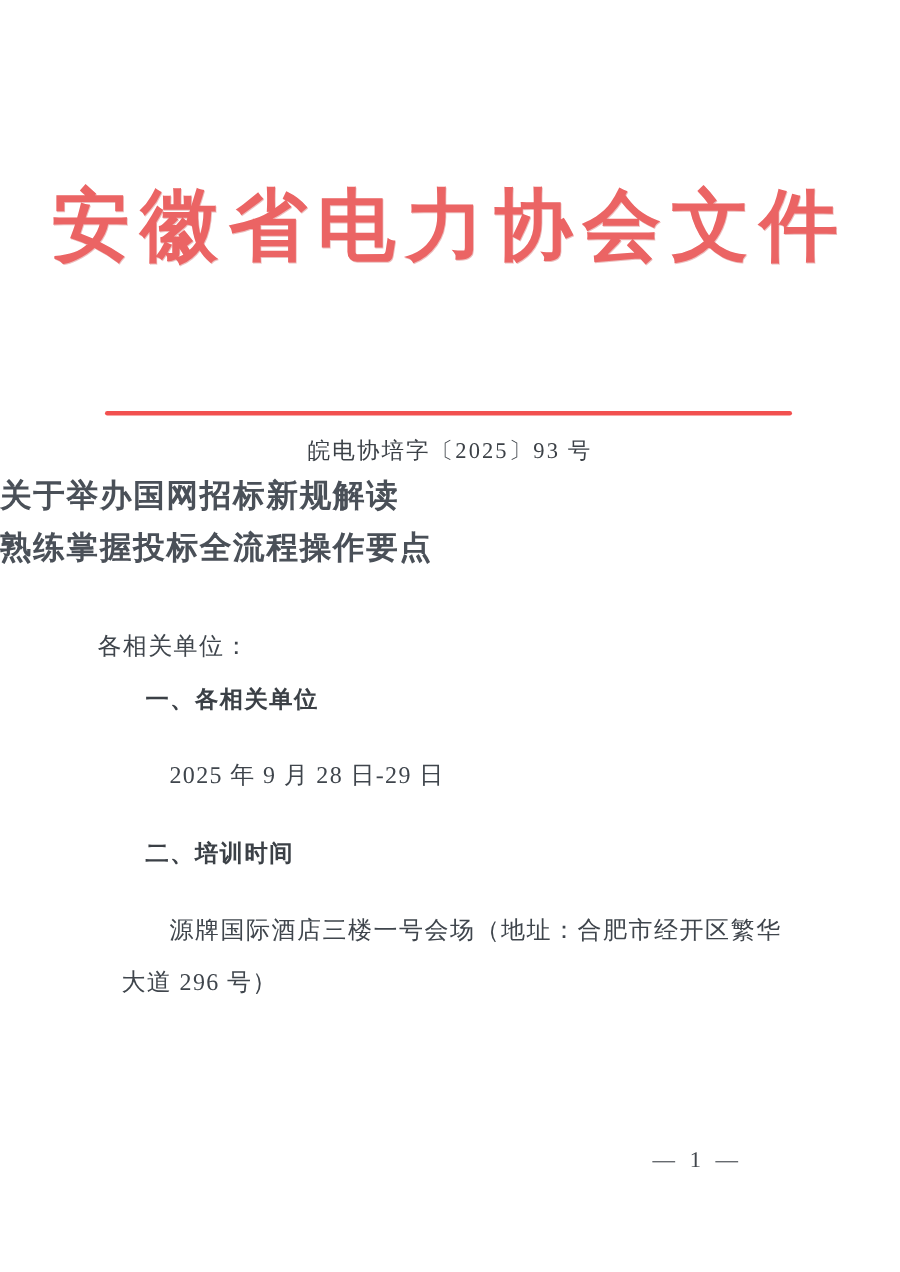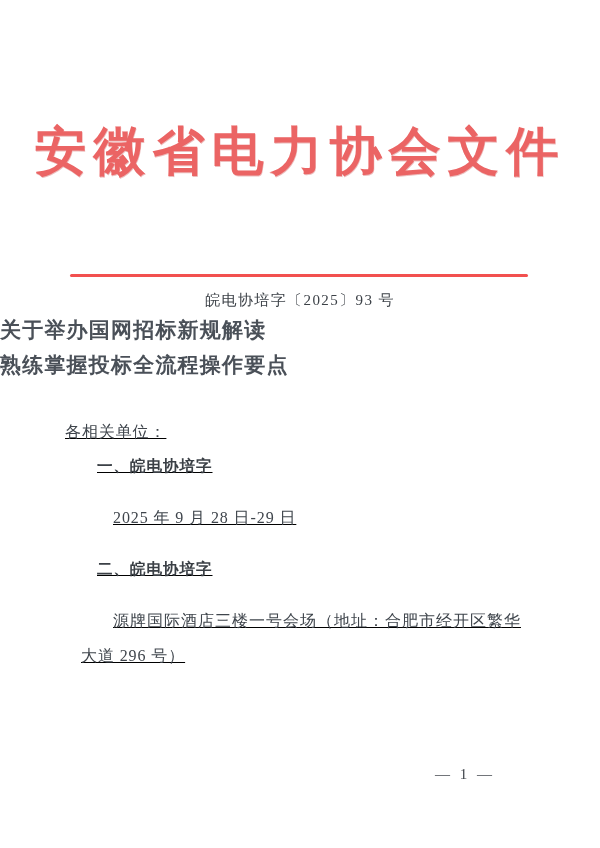--- a/index.html
+++ b/index.html
@@ -84,21 +84,20 @@
     color: #4a5058;
     white-space: nowrap;
   }
 
   
   .body-block {
     position: absolute;
     left: 65px;
     top: 414px;
     width: 472px;
-    text-decoration: underline;
   }
   .para {
     font-family: "Liberation Serif", "DejaVu Serif", serif;
     font-size: 16px;
     line-height: 35.2px;
     color: #3f454c;
     letter-spacing: 0.9px;
     text-align: justify;
     text-justify: inter-character;
     margin: 0;
@@ -164,25 +163,25 @@
   <div class="doc-title">
     <div class="doc-title-line">关于举办国网招标新规解读</div>
     <div class="doc-title-line">熟练掌握投标全流程操作要点</div>
   </div>
 
   <div class="body-block">
 
     <p class="para">各相关单位：</p>
 
 
-    <p class="section-head">一、皖电协培字</p>
+    <p class="section-head">一、各相关单位</p>
 
     <p class="section-body">2025 年 9 月 28 日-29 日</p>
 
-    <p class="section-head">二、皖电协培字</p>
+    <p class="section-head">二、培训时间</p>
 
     <p class="section-body wrap">源牌国际酒店三楼一号会场（地址：合肥市经开区繁华大道 296 号）</p>
 
   </div>
 
   <div class="page-footer">
     <span class="inner">— 1 —</span>
   </div>
 
 </div>

